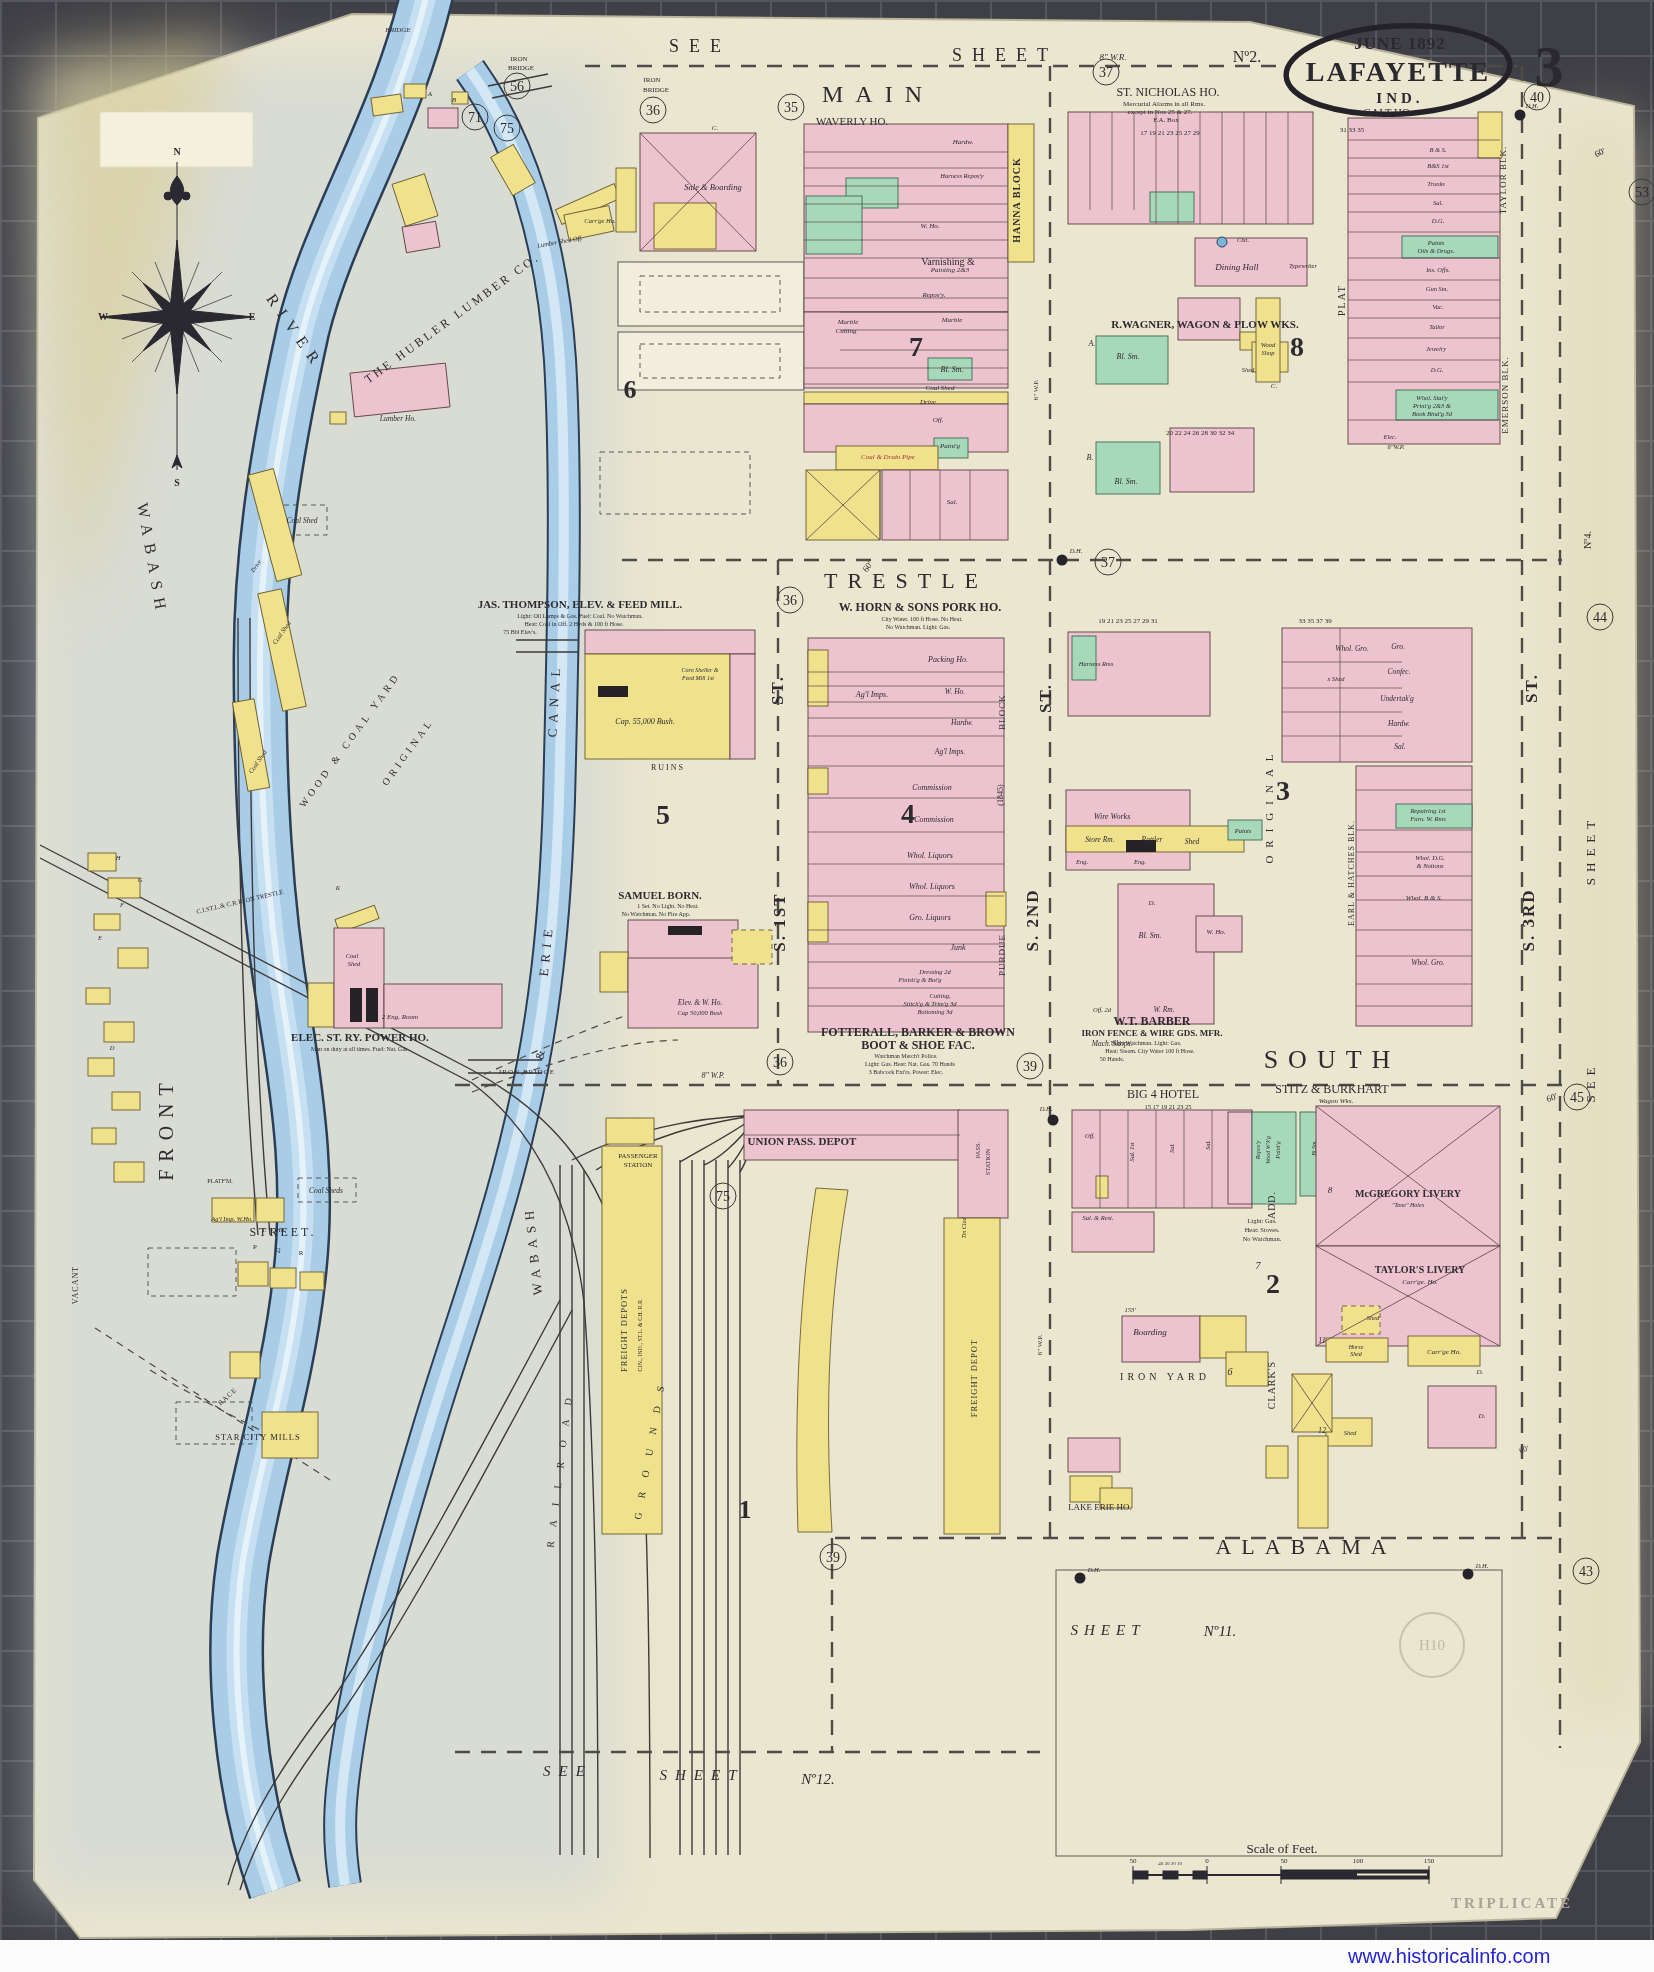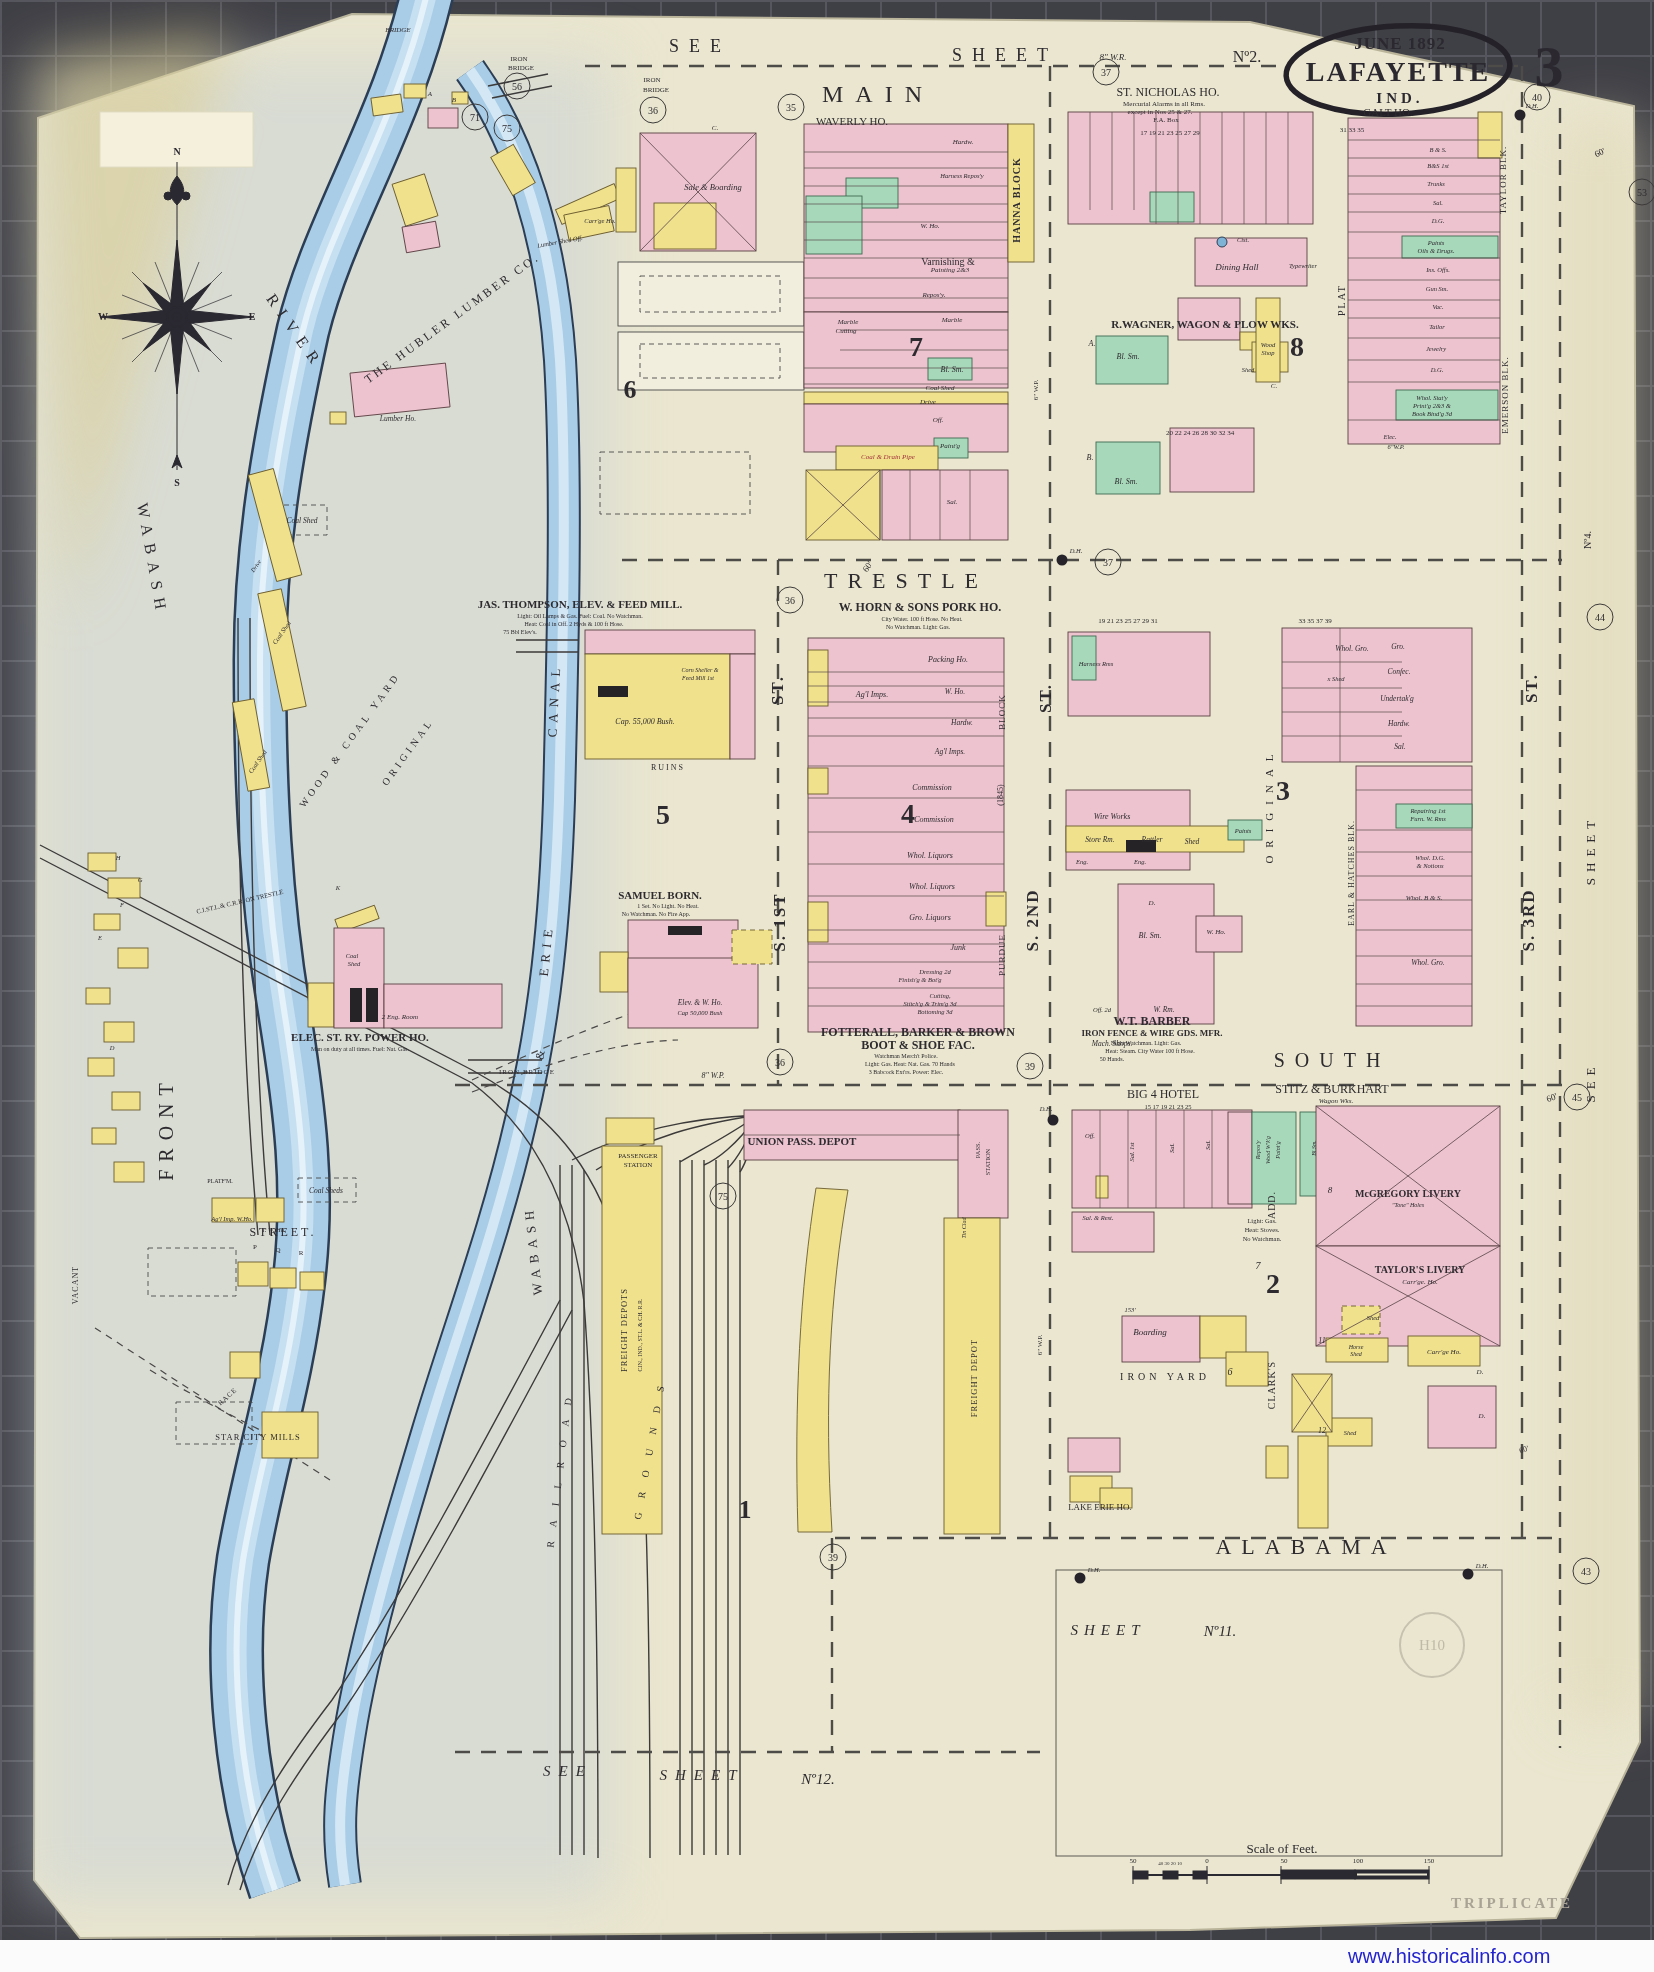--- a/index.html
+++ b/index.html
@@ -21,21 +21,21 @@
   .blk{fill:#262326;}
   .rr{fill:none;stroke:#3c3a3a;stroke-width:1.4;}
   .rrd{fill:none;stroke:#4a4848;stroke-width:1.2;stroke-dasharray:7 6;}
   .st{fill:none;stroke:#4e4c48;stroke-width:2.4;stroke-dasharray:15 11;}
   .brg{fill:none;stroke:#3c3a3a;stroke-width:1.6;}
   .thin{fill:none;stroke:#5c5a56;stroke-width:1;}
   #labels{position:absolute;left:0;top:0;width:1654px;height:1972px;}
   .lbl{position:absolute;font-family:"Liberation Serif",serif;color:#2e2b30;
        white-space:nowrap;line-height:1;}
   .circ{border:1.6px solid #3c3a3a;border-radius:50%;width:25px;height:25px;
-       display:flex;align-items:center;justify-content:center;font-size:10px;text-align:right;}
+       display:flex;align-items:center;justify-content:center;font-size:14px;text-align:right;}
   .dot{width:11px;height:11px;background:#26242a;border-radius:50%;}
   .stamp{border:2.5px solid #c0bbaa;color:#b8b2a0;border-radius:50%;width:62px;height:62px;
        display:flex;align-items:center;justify-content:center;font-size:15px;opacity:.85;}
   .fixed-lbl{position:absolute;font-family:"Liberation Serif",serif;color:#2b2830;
        white-space:nowrap;transform:translate(-50%,-50%);line-height:1;}
   #t-date{left:1400px;top:43px;font-size:17px;font-weight:bold;letter-spacing:1px;}
   #t-city{left:1398px;top:72px;font-size:28px;font-weight:bold;letter-spacing:2px;}
   #t-state{left:1400px;top:98px;font-size:15px;font-weight:bold;letter-spacing:4px;}
   #t-num{left:1549px;top:67px;font-size:58px;font-weight:bold;}
   #c-n{left:177px;top:152px;font-size:10px;font-weight:bold;}
@@ -528,21 +528,21 @@
       <div class="lbl" style="left: 1430px; top: 858px; font-size: 6.5px; transform: translate(-50%, -50%); font-style: italic;">Whol. D.G.</div>
       <div class="lbl" style="left: 1430px; top: 866px; font-size: 6.5px; transform: translate(-50%, -50%); font-style: italic;">&amp; Notions</div>
       <div class="lbl" style="left: 1424px; top: 898px; font-size: 7px; transform: translate(-50%, -50%); font-style: italic;">Whol. B &amp; S.</div>
       <div class="lbl" style="left: 1428px; top: 963px; font-size: 7.5px; transform: translate(-50%, -50%); font-style: italic;">Whol. Gro.</div>
       <div class="lbl" style="left: 1352px; top: 873px; font-size: 8px; transform: translate(-50%, -50%) rotate(-90deg); letter-spacing: 1px;">EARL &amp; HATCHES BLK.</div>
       <div class="lbl" style="left: 1152px; top: 1021px; font-size: 12px; transform: translate(-50%, -50%); font-weight: bold;">W.T. BARBER</div>
       <div class="lbl" style="left: 1152px; top: 1033px; font-size: 9px; transform: translate(-50%, -50%); font-weight: bold;">IRON FENCE &amp; WIRE GDS. MFR.</div>
       <div class="lbl" style="left: 1146px; top: 1043px; font-size: 6px; transform: translate(-50%, -50%);">Night Watchman. Light: Gas.</div>
       <div class="lbl" style="left: 1150px; top: 1051px; font-size: 6px; transform: translate(-50%, -50%);">Heat: Steam. City Water 100 ft Hose.</div>
       <div class="lbl" style="left: 1112px; top: 1059px; font-size: 6px; transform: translate(-50%, -50%);">50 Hands.</div>
-      <div class="lbl" style="left: 1332px; top: 1060px; font-size: 20px; transform: translate(-50%, -50%); letter-spacing: 10px;">SOUTH</div>
+      <div class="lbl" style="left: 1332px; top: 1060px; font-size: 26px; transform: translate(-50%, -50%); letter-spacing: 10px;">SOUTH</div>
       <div class="lbl" style="left: 1163px; top: 1094px; font-size: 12px; transform: translate(-50%, -50%);">BIG 4 HOTEL</div>
       <div class="lbl" style="left: 1332px; top: 1089px; font-size: 12px; transform: translate(-50%, -50%);">STITZ &amp; BURKHART</div>
       <div class="lbl" style="left: 1336px; top: 1101px; font-size: 7px; transform: translate(-50%, -50%); font-style: italic;">Wagon Wks.</div>
       <div class="lbl" style="left: 1168px; top: 1107px; font-size: 6.5px; transform: translate(-50%, -50%);">15  17  19  21  23  25</div>
       <div class="lbl dot" style="left: 1053px; top: 1120px; transform: translate(-50%, -50%);"></div>
       <div class="lbl" style="left: 1046px; top: 1109px; font-size: 6.5px; transform: translate(-50%, -50%); font-style: italic;">D.H.</div>
       <div class="lbl" style="left: 1090px; top: 1136px; font-size: 6.5px; transform: translate(-50%, -50%); font-style: italic;">Off.</div>
       <div class="lbl" style="left: 1132px; top: 1152px; font-size: 6.5px; transform: translate(-50%, -50%) rotate(-90deg); font-style: italic;">Sal. 1st</div>
       <div class="lbl" style="left: 1172px; top: 1148px; font-size: 6.5px; transform: translate(-50%, -50%) rotate(-90deg); font-style: italic;">Sal.</div>
       <div class="lbl" style="left: 1208px; top: 1145px; font-size: 6.5px; transform: translate(-50%, -50%) rotate(-90deg); font-style: italic;">Sal.</div>

